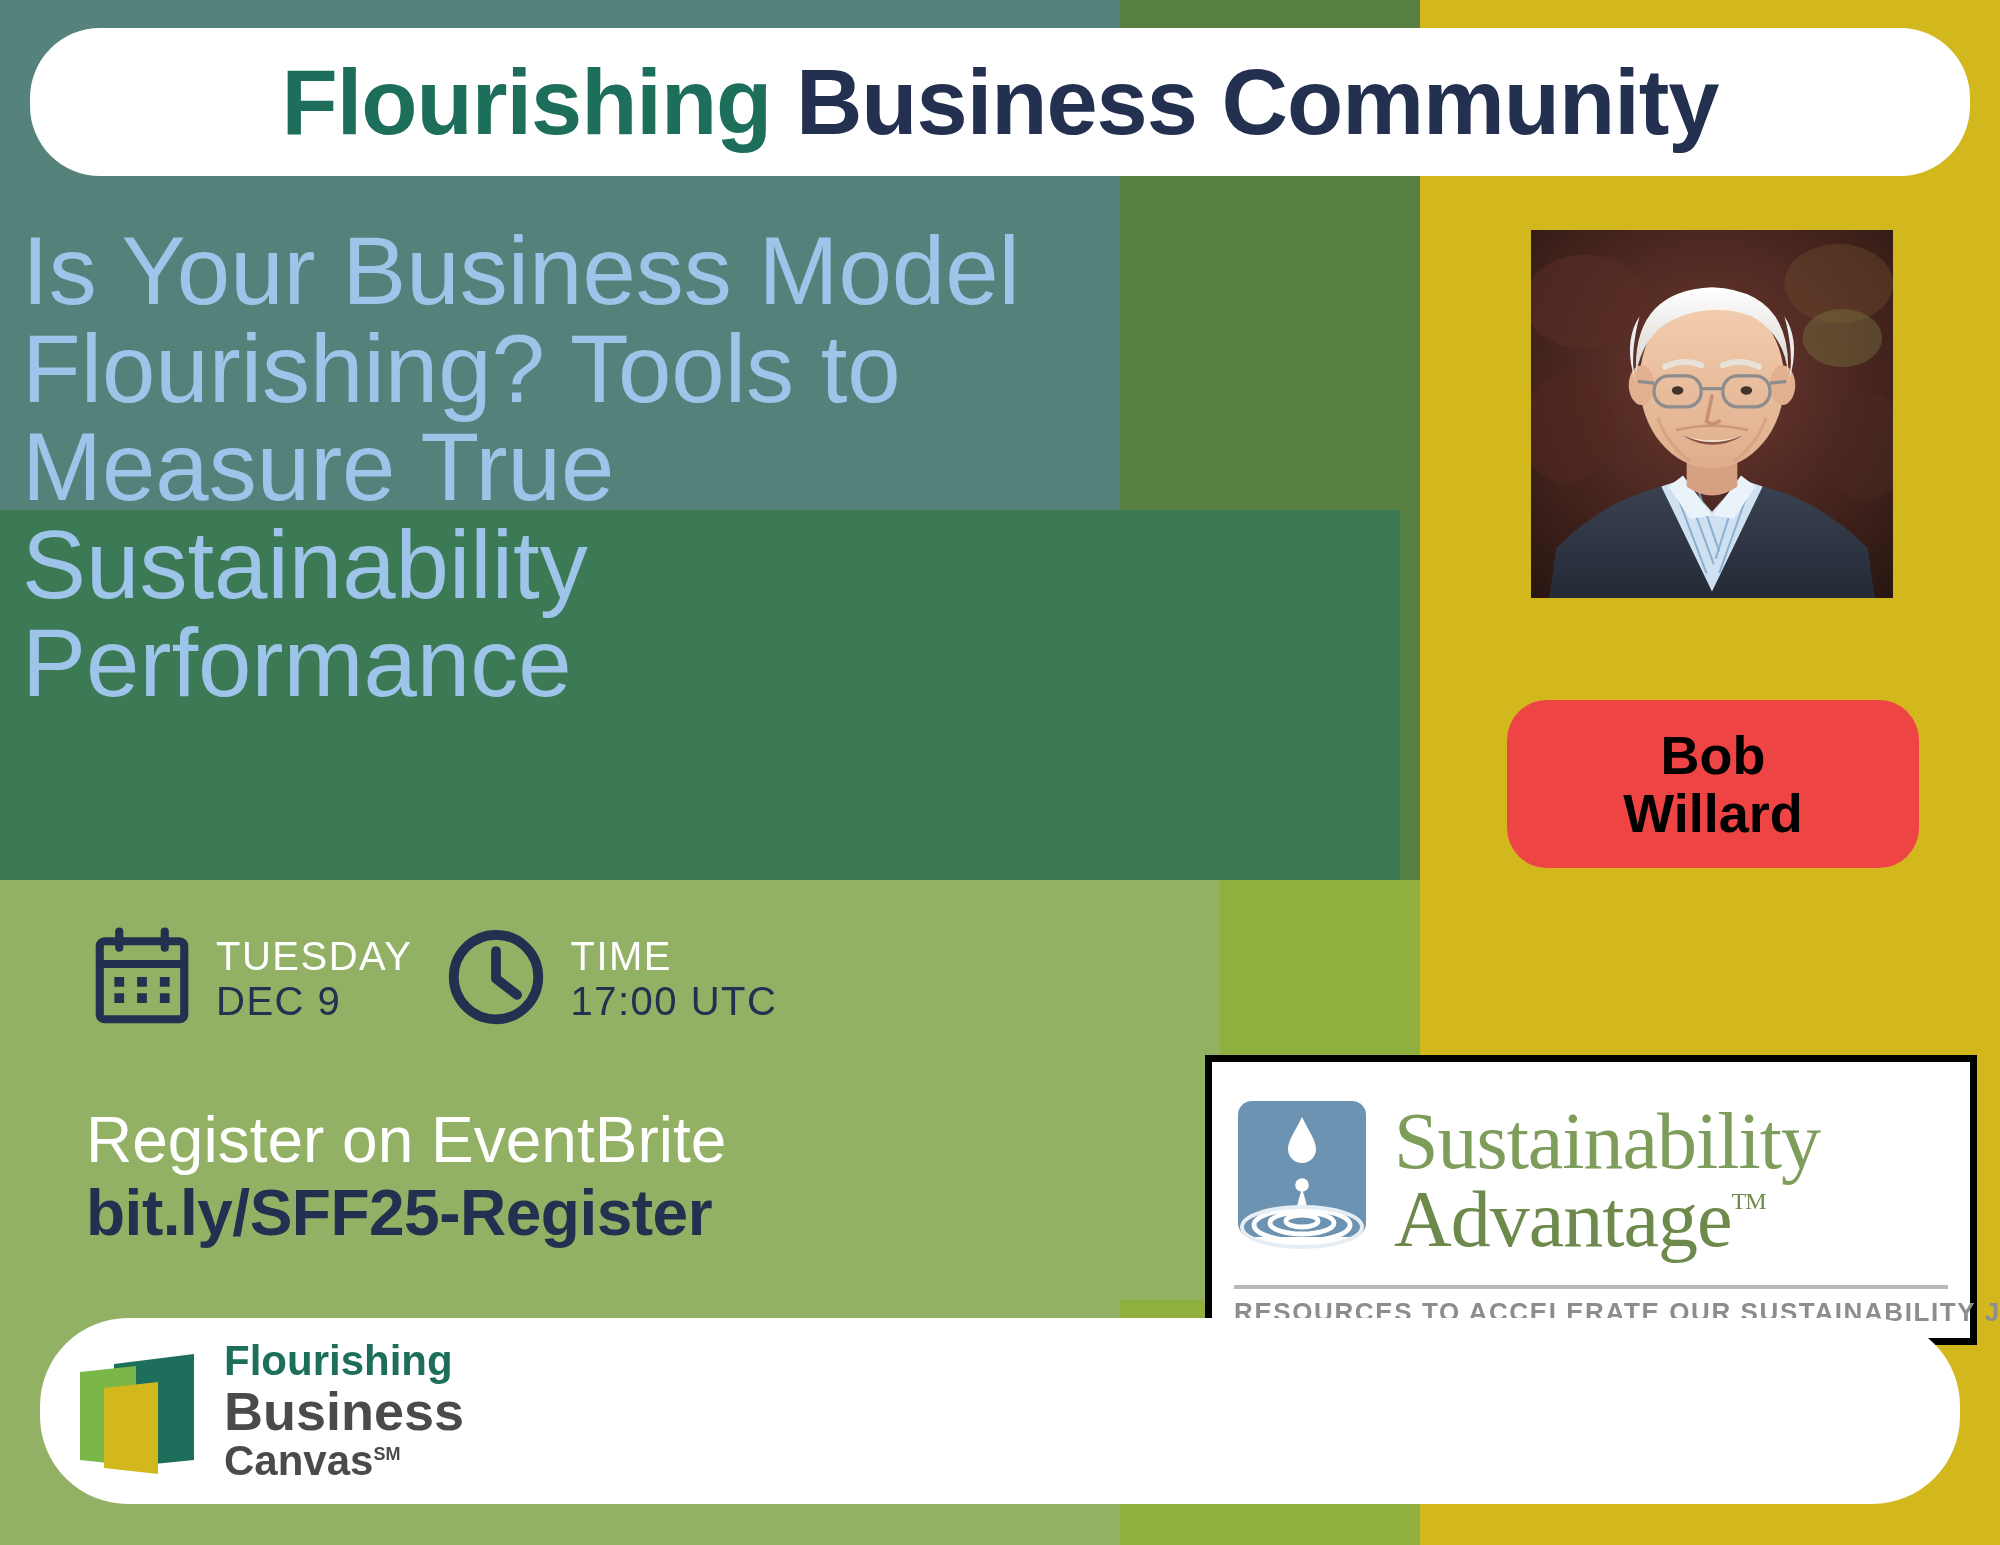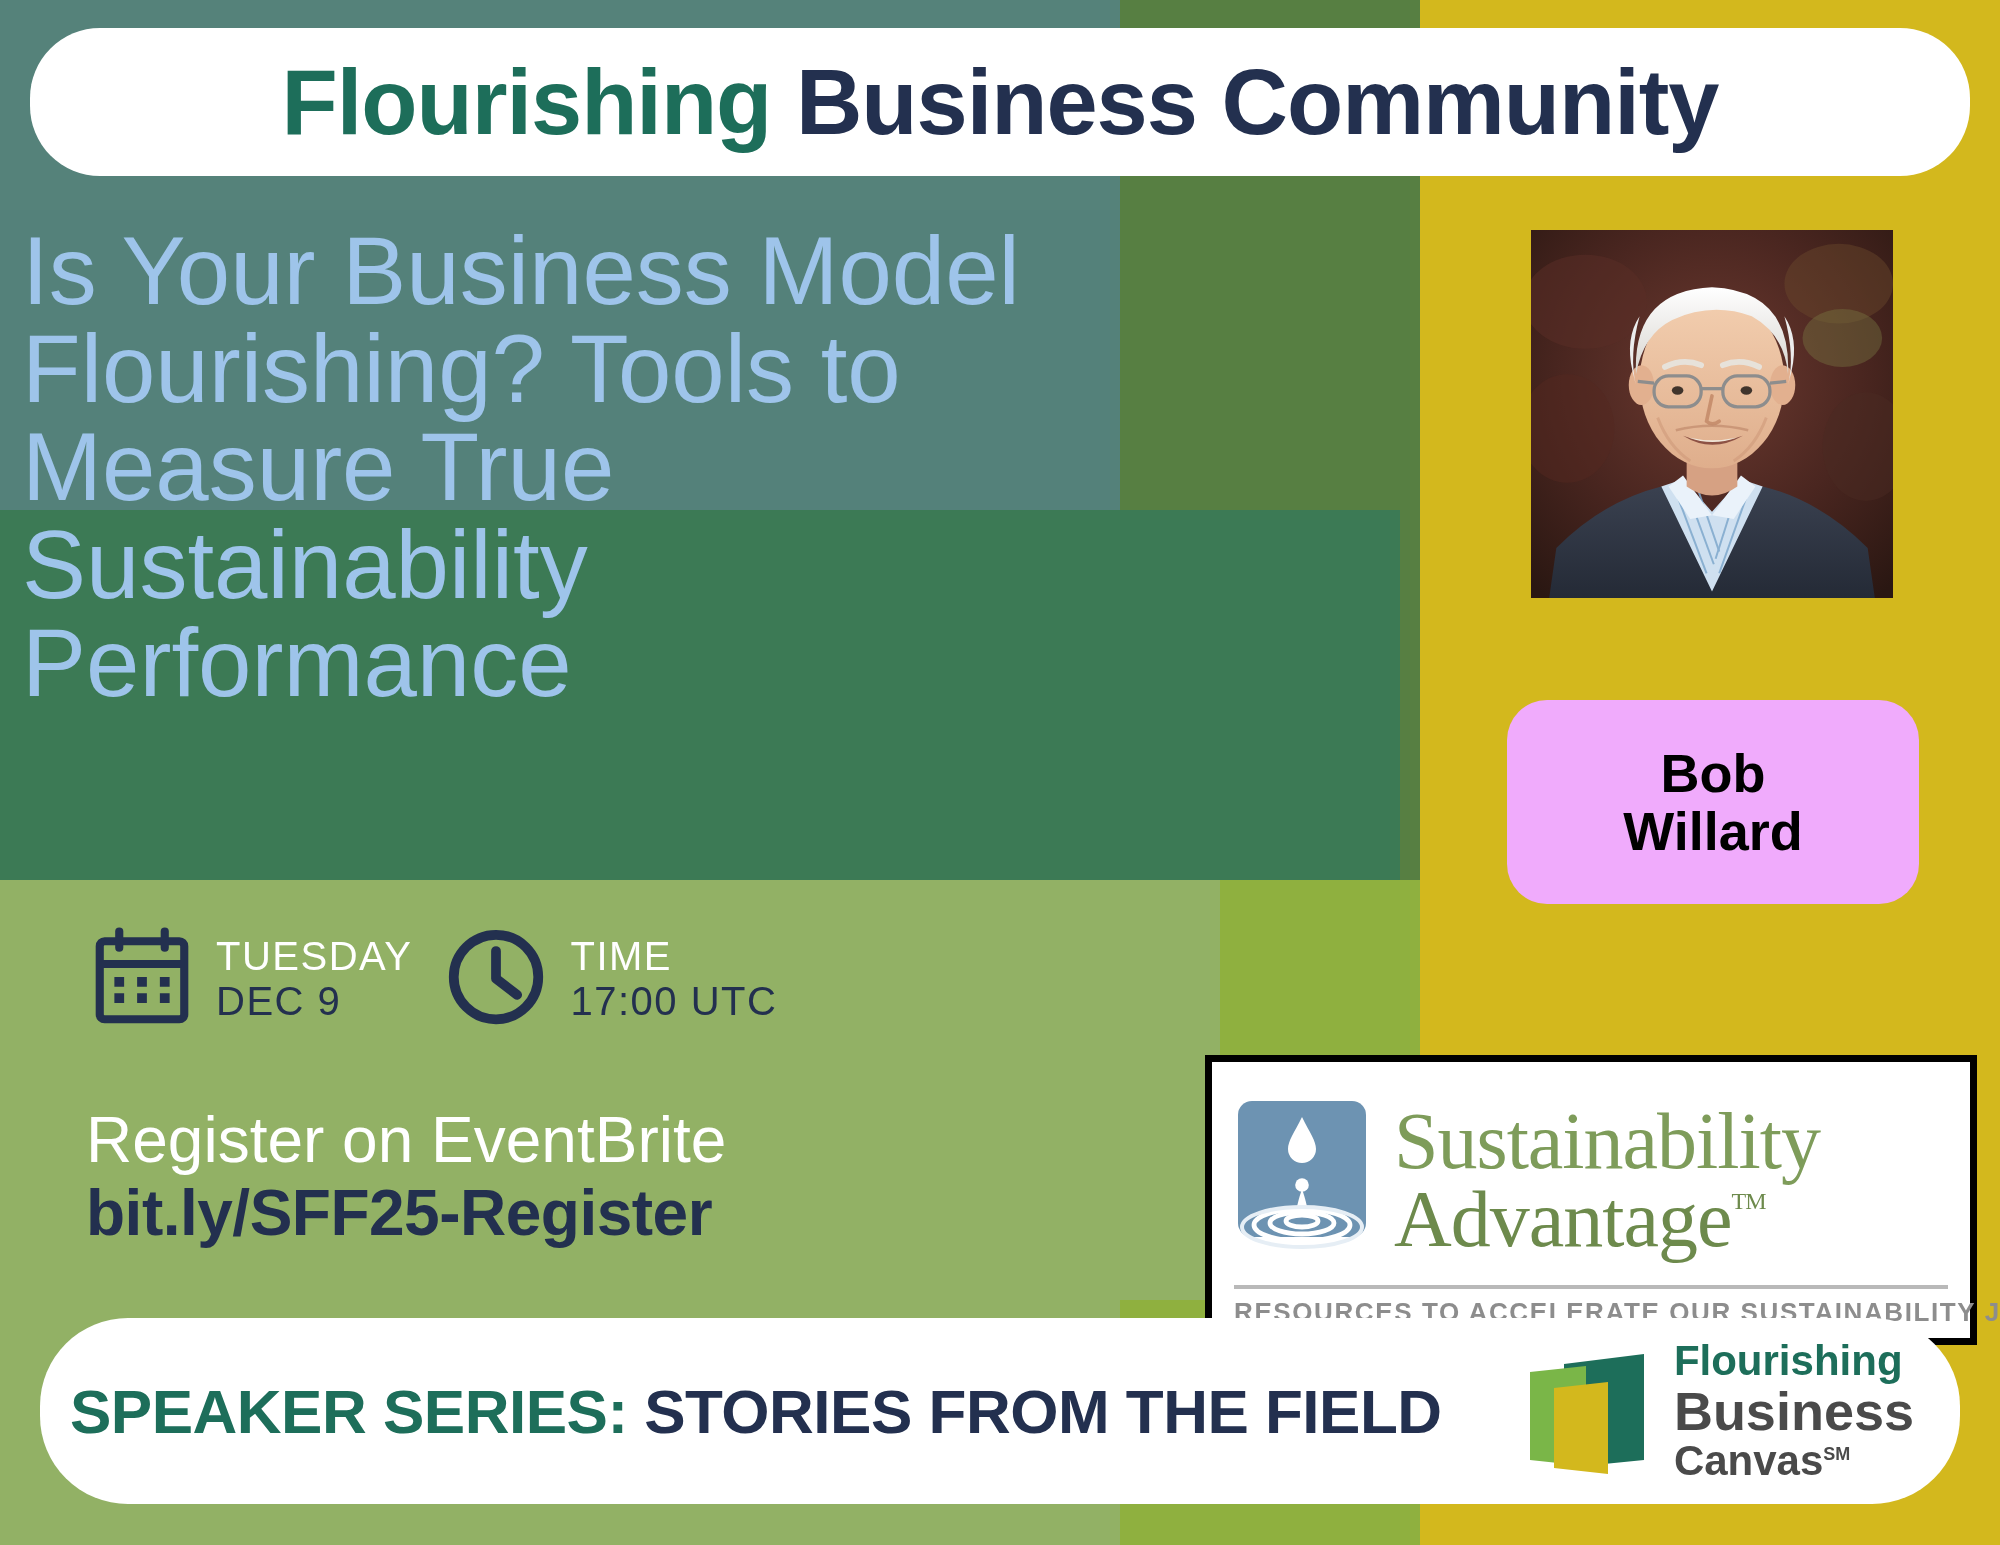--- a/index.html
+++ b/index.html
@@ -85,22 +85,22 @@
     width:362px; height:368px;
     overflow:hidden;
     background:#3a2520;
     z-index:7;
   }
   .hs-svg { width:100%; height:100%; display:block; }
 
   
   .speaker-pill {
     position:absolute; left:1507px; top:700px;
-    width:412px; height:204px;
-    background:#f0abfc;
+    width:412px; height:168px;
+    background:#ef4444;
     border-radius:40px;
     display:flex; flex-direction:column;
     align-items:center; justify-content:center;
     z-index:7;
   }
   .speaker-name {
     font-size:54px; font-weight:bold; color:#000000;
     line-height:1.08; text-align:center;
   }
 
@@ -344,23 +344,20 @@
             <span>Advantage</span>
             <span class="tm">TM</span>
           </span>
       </span>
     </div>
     <div class="sponsor-rule"></div>
     <div class="sponsor-tag">RESOURCES TO ACCELERATE OUR SUSTAINABILITY JOURNEY</div>
   </div>
 
   <div class="bottom-pill">
-    <div class="series-text">
-      <span class="st-green">SPEAKER SERIES:</span><span>&nbsp;</span><span class="st-navy">STORIES FROM THE FIELD</span>
-    </div>
     <div class="fbc-logo">
       <span class="fbc-mark">
         <svg width="136" height="126" viewBox="0 0 136 126">
           <polygon points="44,16 124,6 124,112 44,120" fill="#1d6e5a"></polygon>
           <polygon points="10,24 66,18 66,118 10,112" fill="#7ab648"></polygon>
           <polygon points="34,40 88,34 88,126 34,120" fill="#d3b81d"></polygon>
         </svg>
       </span>
       <span class="fbc-words">
         <div class="fbc-w1">Flourishing</div>

